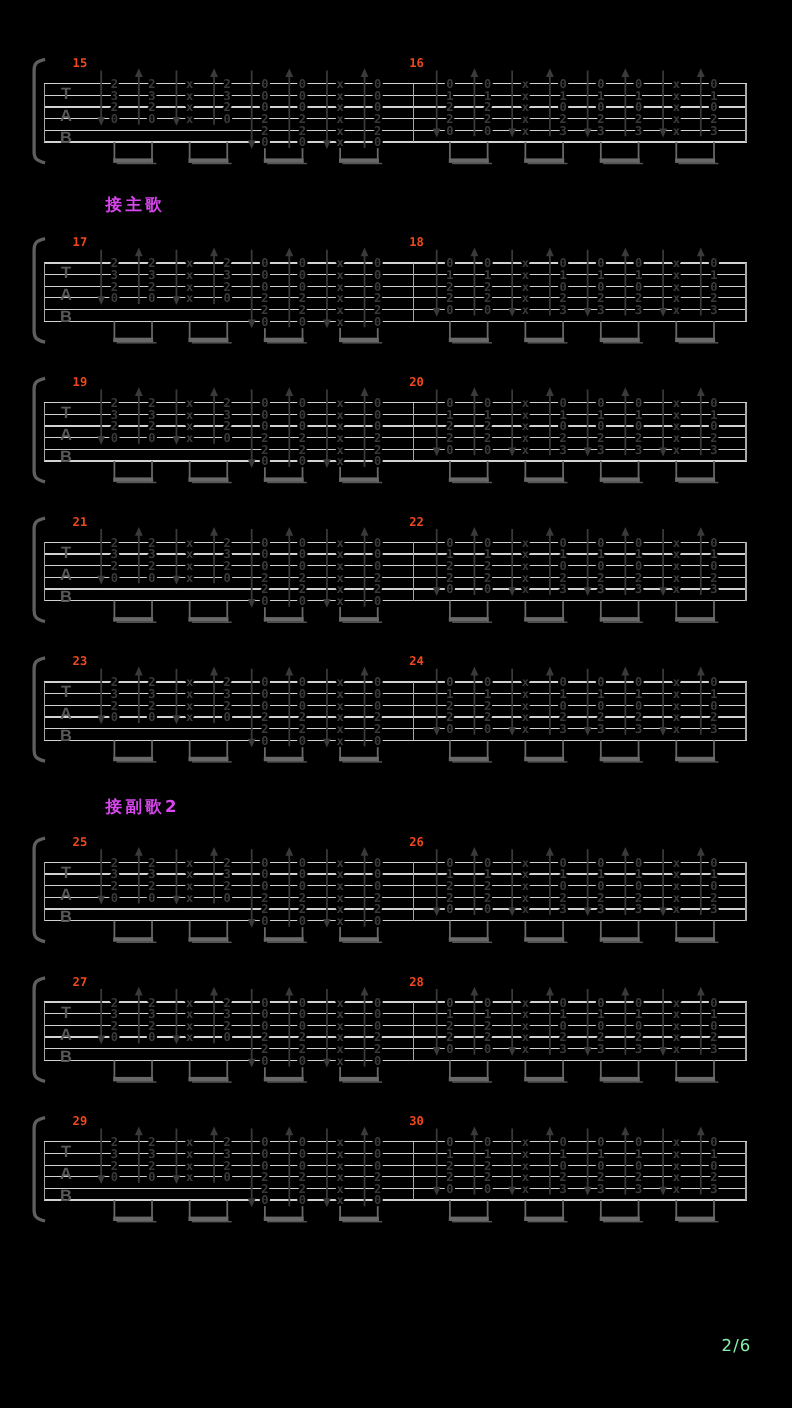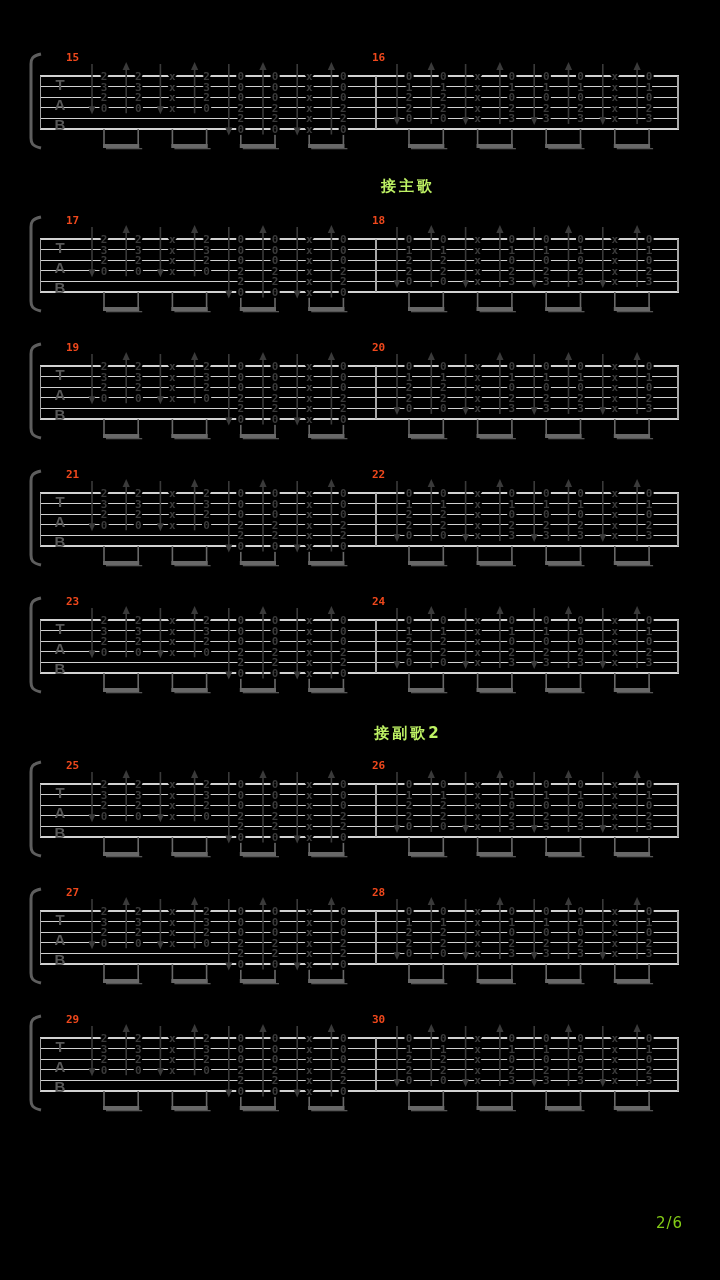--- a/index.html
+++ b/index.html
@@ -20,35 +20,35 @@
   .system {
     position: absolute;
     left: 0;
     width: 720px;
     height: 103px;
   }
   .section-label {
     position: absolute;
     left: 96px;
     right: 0;
-    text-align: center;
+    text-align: left;
     font-family: "DejaVu Sans", sans-serif;
     font-size: 15px;
     font-weight: bold;
     letter-spacing: 3px;
-    color: #bef264;
+    color: #d946ef;
     line-height: 16px;
   }
   .page-indicator {
     position: absolute;
     left: 656px;
     top: 1214px;
     font-family: "DejaVu Sans", sans-serif;
     font-size: 15px;
-    color: #84cc16;
+    color: #86efac;
     letter-spacing: 1px;
   }
   svg text { user-select: none; }
 </style>
 </head>
 <body>
 
 <div class="page">
   <div id="score">
       <div class="system" style="top: 49px;"><svg width="720" height="103" viewBox="0 0 720 103">

